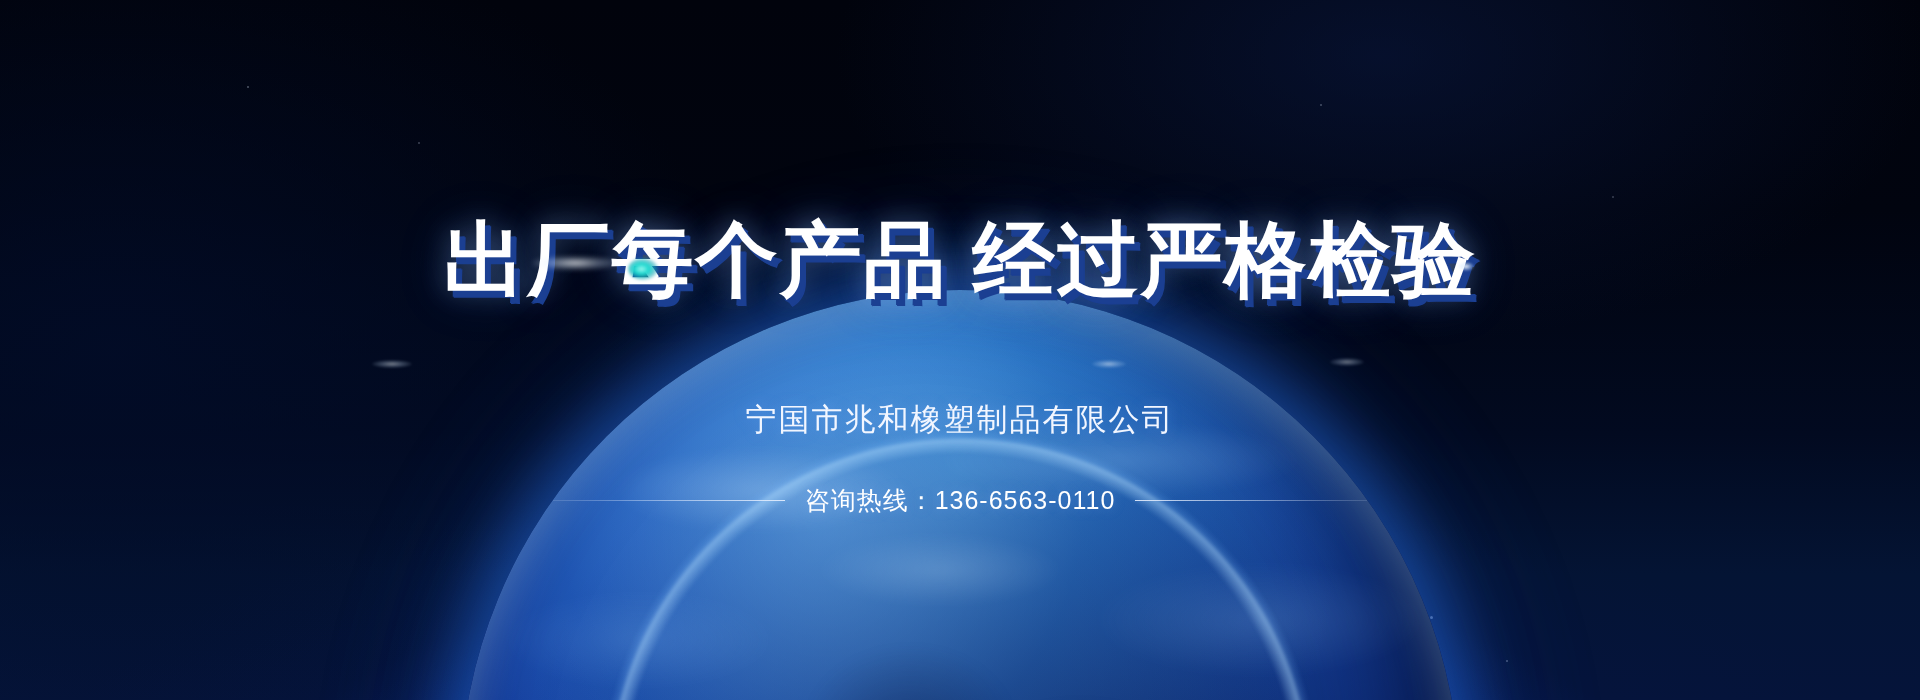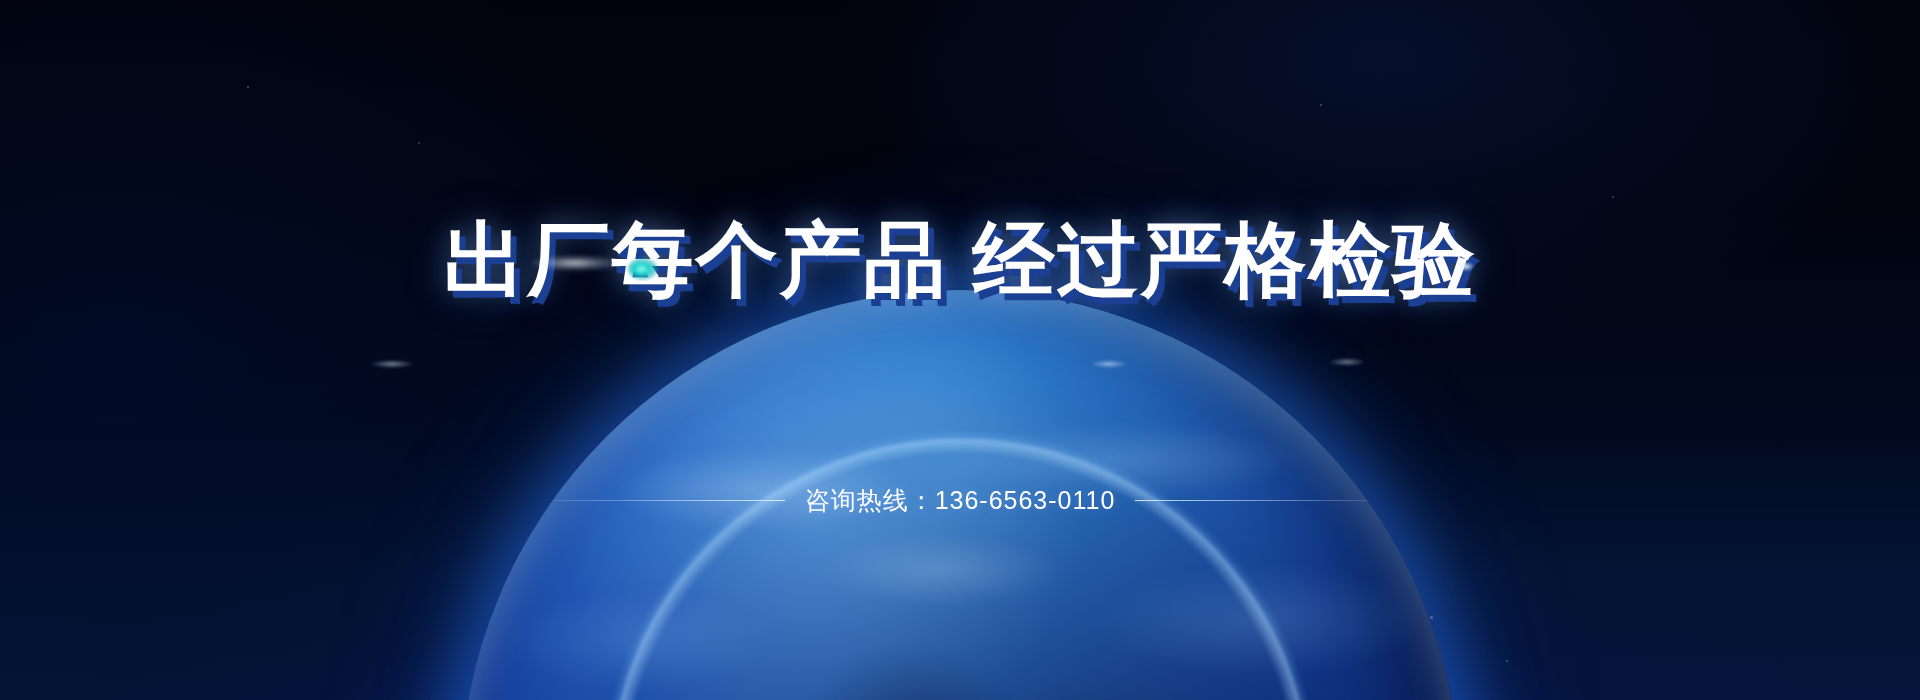--- a/index.html
+++ b/index.html
@@ -255,20 +255,21 @@
 
     <div class="headline">出厂每个产品  经过严格检验</div>
 
     <div class="sparkle-cyan"></div>
     <div class="flare-streak" style="left:532px; top:256px; width:86px; height:14px;"></div>
     <div class="flare" style="left:1458px; top:262px; width:16px; height:9px;"></div>
     <div class="flare" style="left:1092px; top:360px; width:34px; height:8px; opacity:.55;"></div>
     <div class="flare" style="left:372px;  top:360px; width:40px; height:8px; opacity:.50;"></div>
     <div class="flare" style="left:1330px; top:358px; width:34px; height:8px; opacity:.45;"></div>
 
+    <div class="subtitle">宁国市兆和橡塑制品有限公司</div>
 
     <div class="hotline-row">
       <div class="hotline-rule"></div>
       <div class="hotline-text">咨询热线：136-6563-0110</div>
       <div class="hotline-rule right"></div>
     </div>
 
   </div>
 </div>
 

